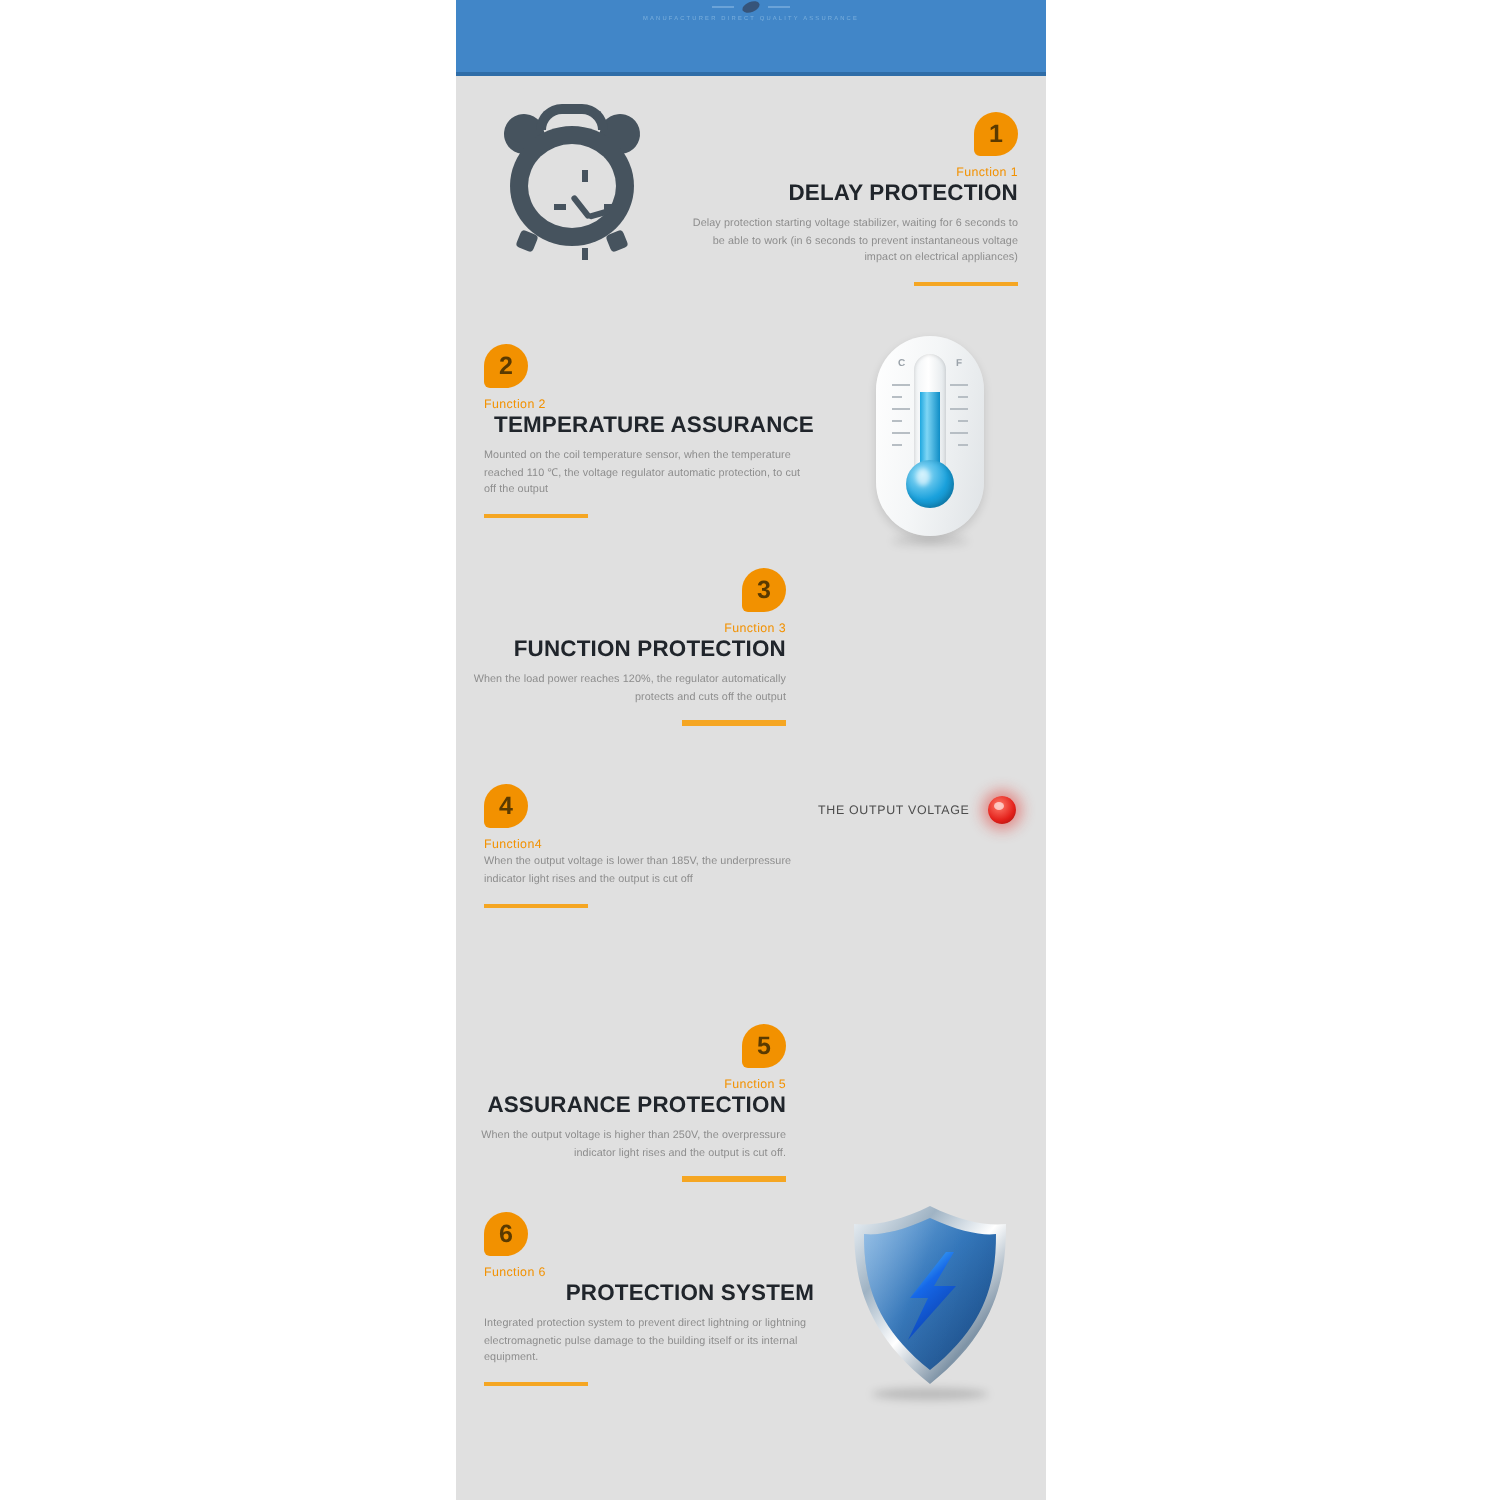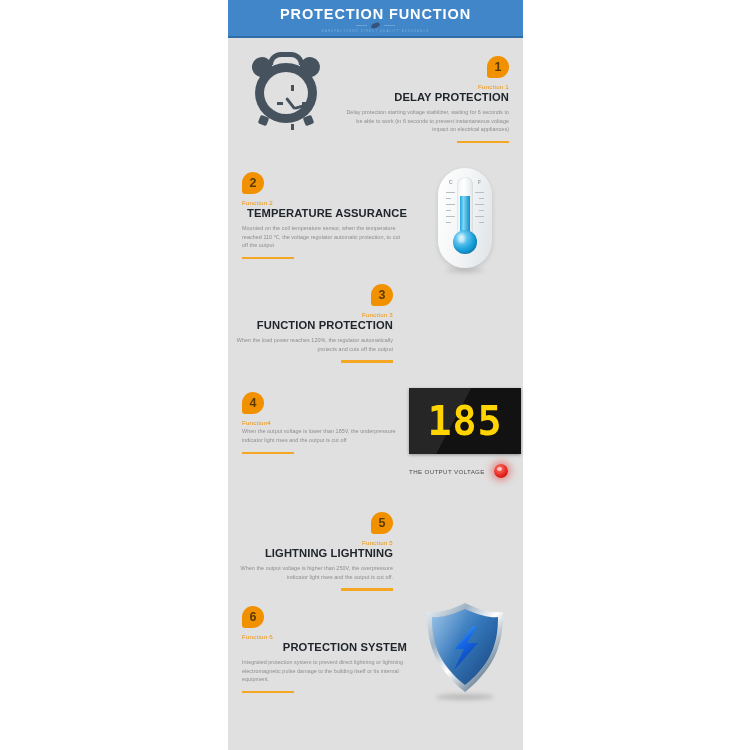--- a/index.html
+++ b/index.html
@@ -244,21 +244,20 @@
     border-radius: 50%; background: rgba(0,0,0,0.17); filter: blur(2px);
   }
 </style>
 </head>
 <body>
 
 <div id="page">
   <div id="panel">
 
     <div id="header">
-      <div class="title">PROTECTION FUNCTION</div>
       <div class="subwrap">
         <span class="dash"></span>
         <span class="seed"></span>
         <span class="dash"></span>
       </div>
       <div class="subtitle">MANUFACTURER DIRECT QUALITY ASSURANCE</div>
     </div>
 
     <div class="row" style="top:52px; height:105px;">
       <div class="art">
@@ -335,23 +334,20 @@
         <div class="fn-label">Function 3</div>
         <div class="fn-title">FUNCTION PROTECTION</div>
         <div class="fn-desc">When the load power reaches 120%, the regulator automatically protects and cuts off the output</div>
         <div class="rule to-right"></div>
       </div>
     </div>
 
     <div class="row rev" style="top:388px; height:110px;">
       <div class="art">
         <div class="vdisp">
-          <div class="screen">
-            <div class="digits">185</div>
-          </div>
           <div class="under">
             <span class="cap">THE OUTPUT VOLTAGE</span>
             <span class="led"></span>
           </div>
         </div>
       </div>
       <div class="copy left-al">
         <div class="badge-wrap to-left">
           <div class="badge">4</div>
         </div>
@@ -360,21 +356,21 @@
         <div class="rule"></div>
       </div>
     </div>
 
     <div class="row" style="top:508px; height:105px;">
       <div class="copy right-al">
         <div class="badge-wrap to-right">
           <div class="badge">5</div>
         </div>
         <div class="fn-label">Function 5</div>
-        <div class="fn-title">LIGHTNING LIGHTNING</div>
+        <div class="fn-title">ASSURANCE PROTECTION</div>
         <div class="fn-desc">When the output voltage is higher than 250V, the overpressure indicator light rises and the output is cut off.</div>
         <div class="rule to-right"></div>
       </div>
     </div>
 
     <div class="row rev" style="top:602px; height:110px;">
       <div class="art">
         <div class="shield">
           <span class="shadow"></span>
           <svg width="82" height="92" viewBox="0 0 82 92" style="position:absolute;left:0;top:0;">

